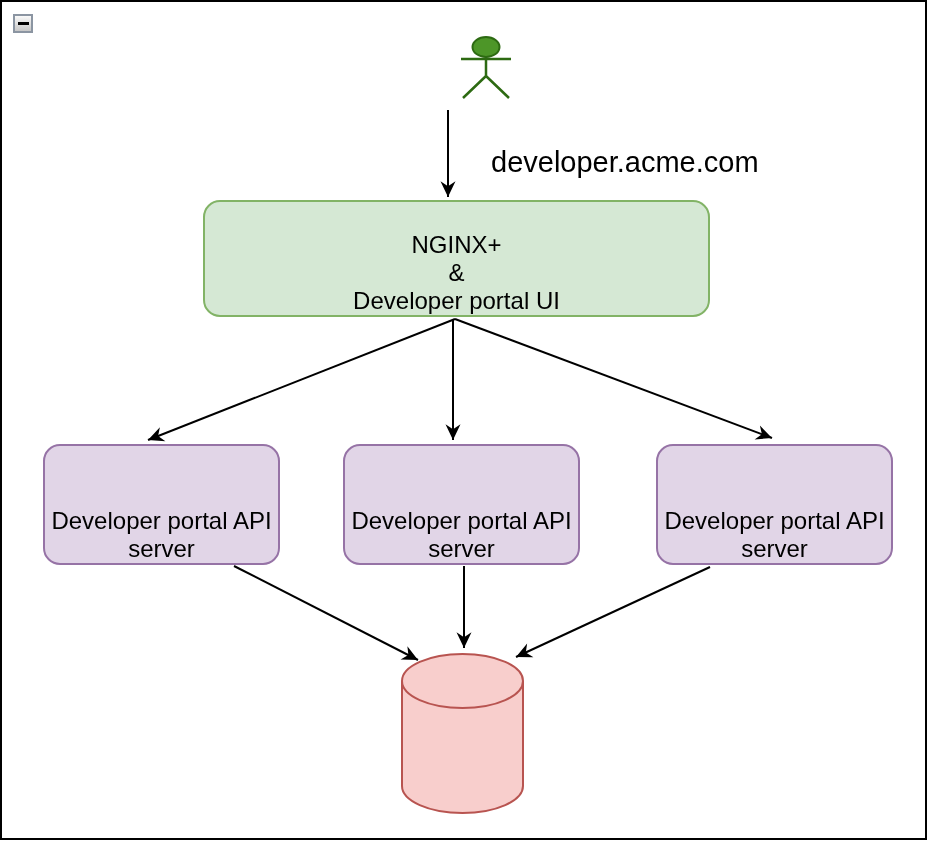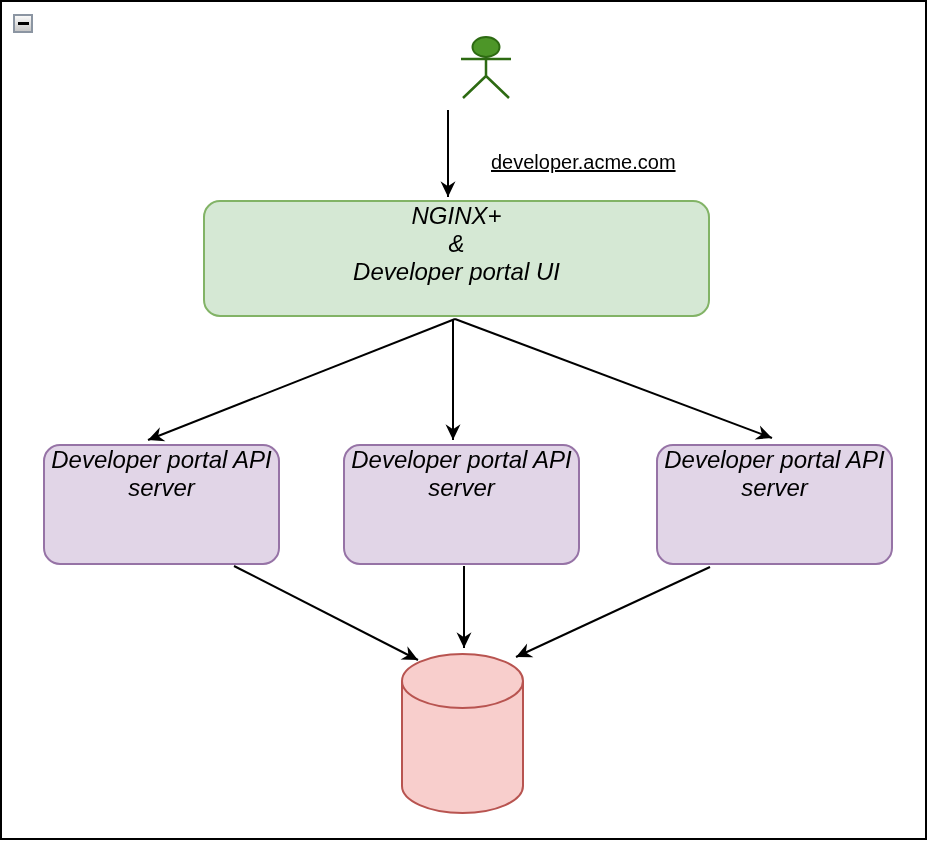--- a/index.html
+++ b/index.html
@@ -28,44 +28,42 @@
     background: linear-gradient(#f9f9f9, #c7c7c7);
     display: flex; align-items: center; justify-content: center;
     cursor: pointer;
   }
   .minus-bar { width: 11px; height: 3px; background: #000; }
   svg.layer { position: absolute; left: 0; top: 0; }
   .node {
     position: absolute;
     box-sizing: border-box;
     border-radius: 17px;
-    display: flex; align-items: flex-start; justify-content: center;
+    display: flex; align-items: flex-end; justify-content: center;
     text-align: center;
     font-size: 24px;
     line-height: 28px;
     white-space: pre-line;
-    font-style: italic;
   }
   .node.green {
     left: 203px; top: 200px; width: 507px; height: 117px;
     background: #d5e8d4; border: 2px solid #82b366;
   }
   .node.purple {
     top: 444px; width: 237px; height: 121px;
     background: #e1d5e7; border: 2px solid #9673a6;
   }
   .node.purple.p1 { left: 43px; }
   .node.purple.p2 { left: 343px; }
   .node.purple.p3 { left: 656px; }
   .edge-label {
     position: absolute;
-    font-size: 20px;
+    font-size: 29px;
     line-height: 28px;
     white-space: nowrap;
-    text-decoration: underline;
   }
   .label-domain { left: 491px; top: 148px; }
   .label-hostname { left: 627px; top: 336px; }
   .db-label {
     position: absolute;
     left: 392px; top: 744px; width: 141px;
     text-align: center;
     font-size: 24px; line-height: 28px;
   }
 </style>

